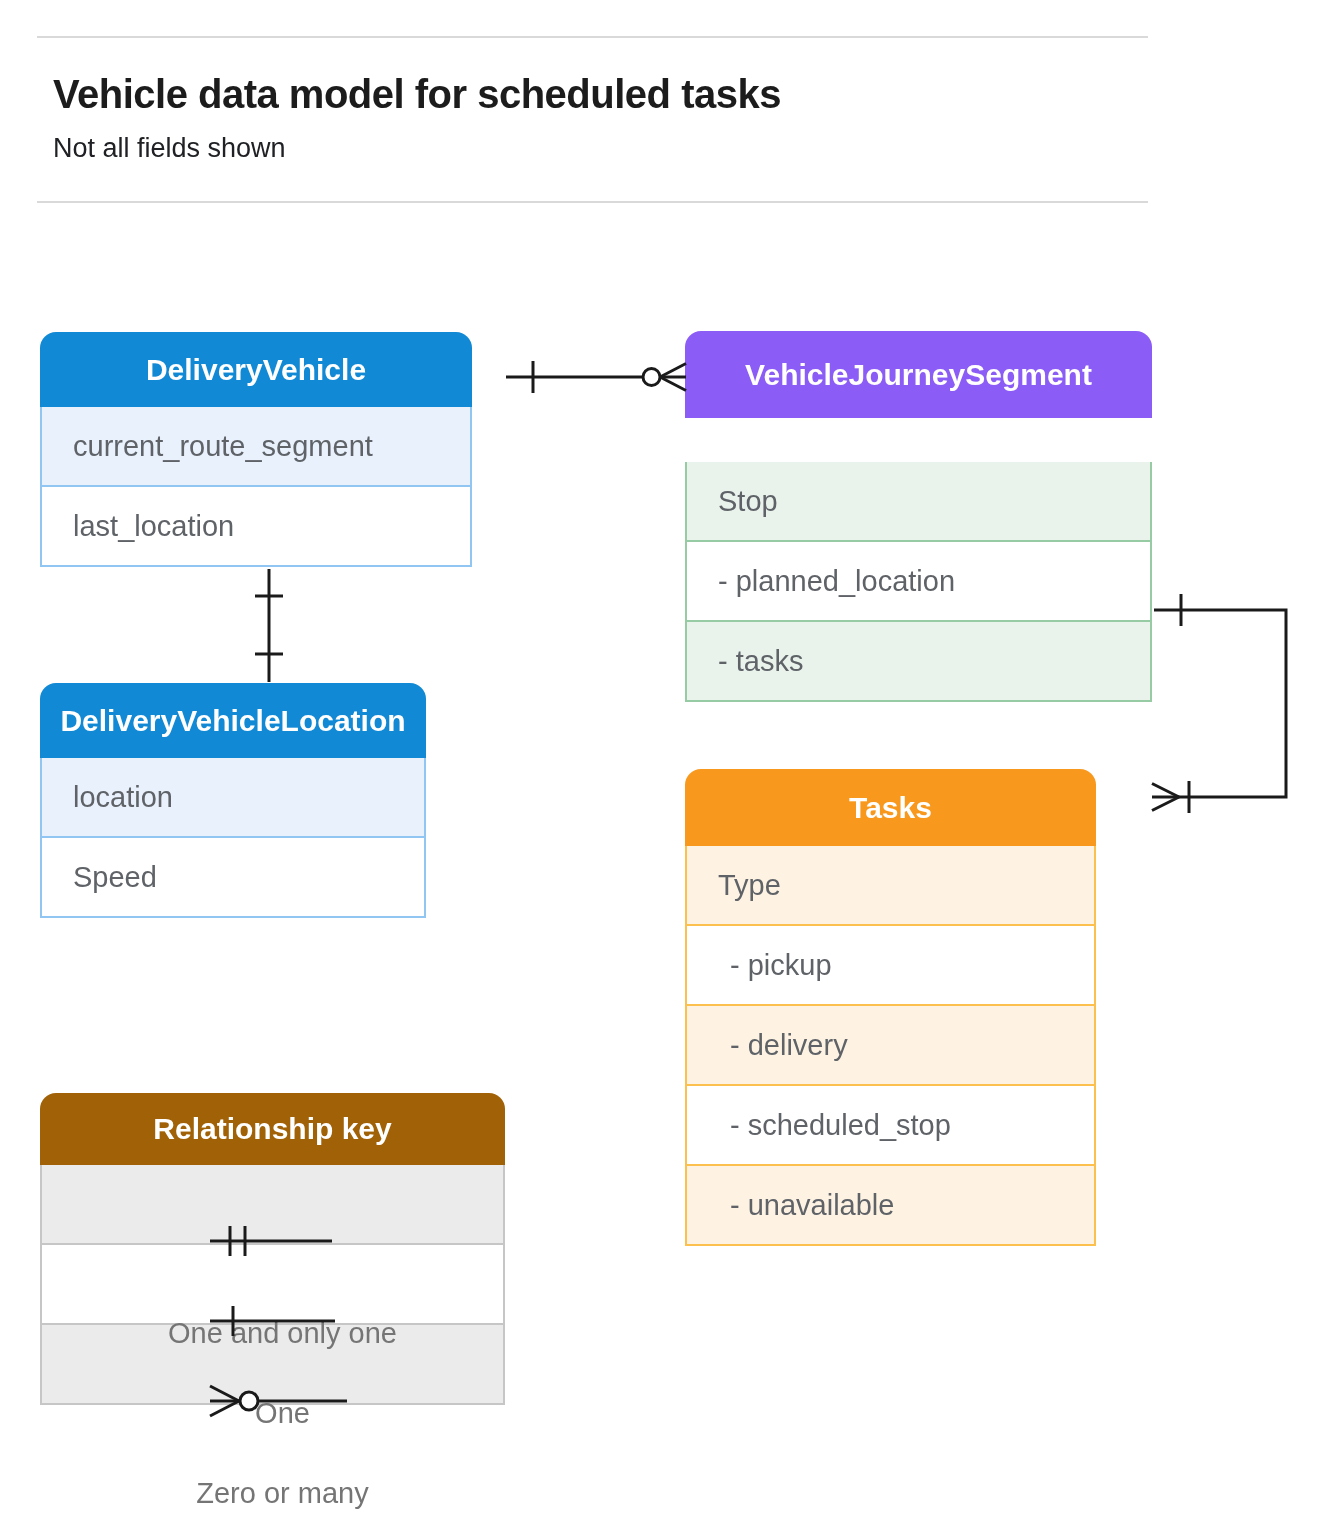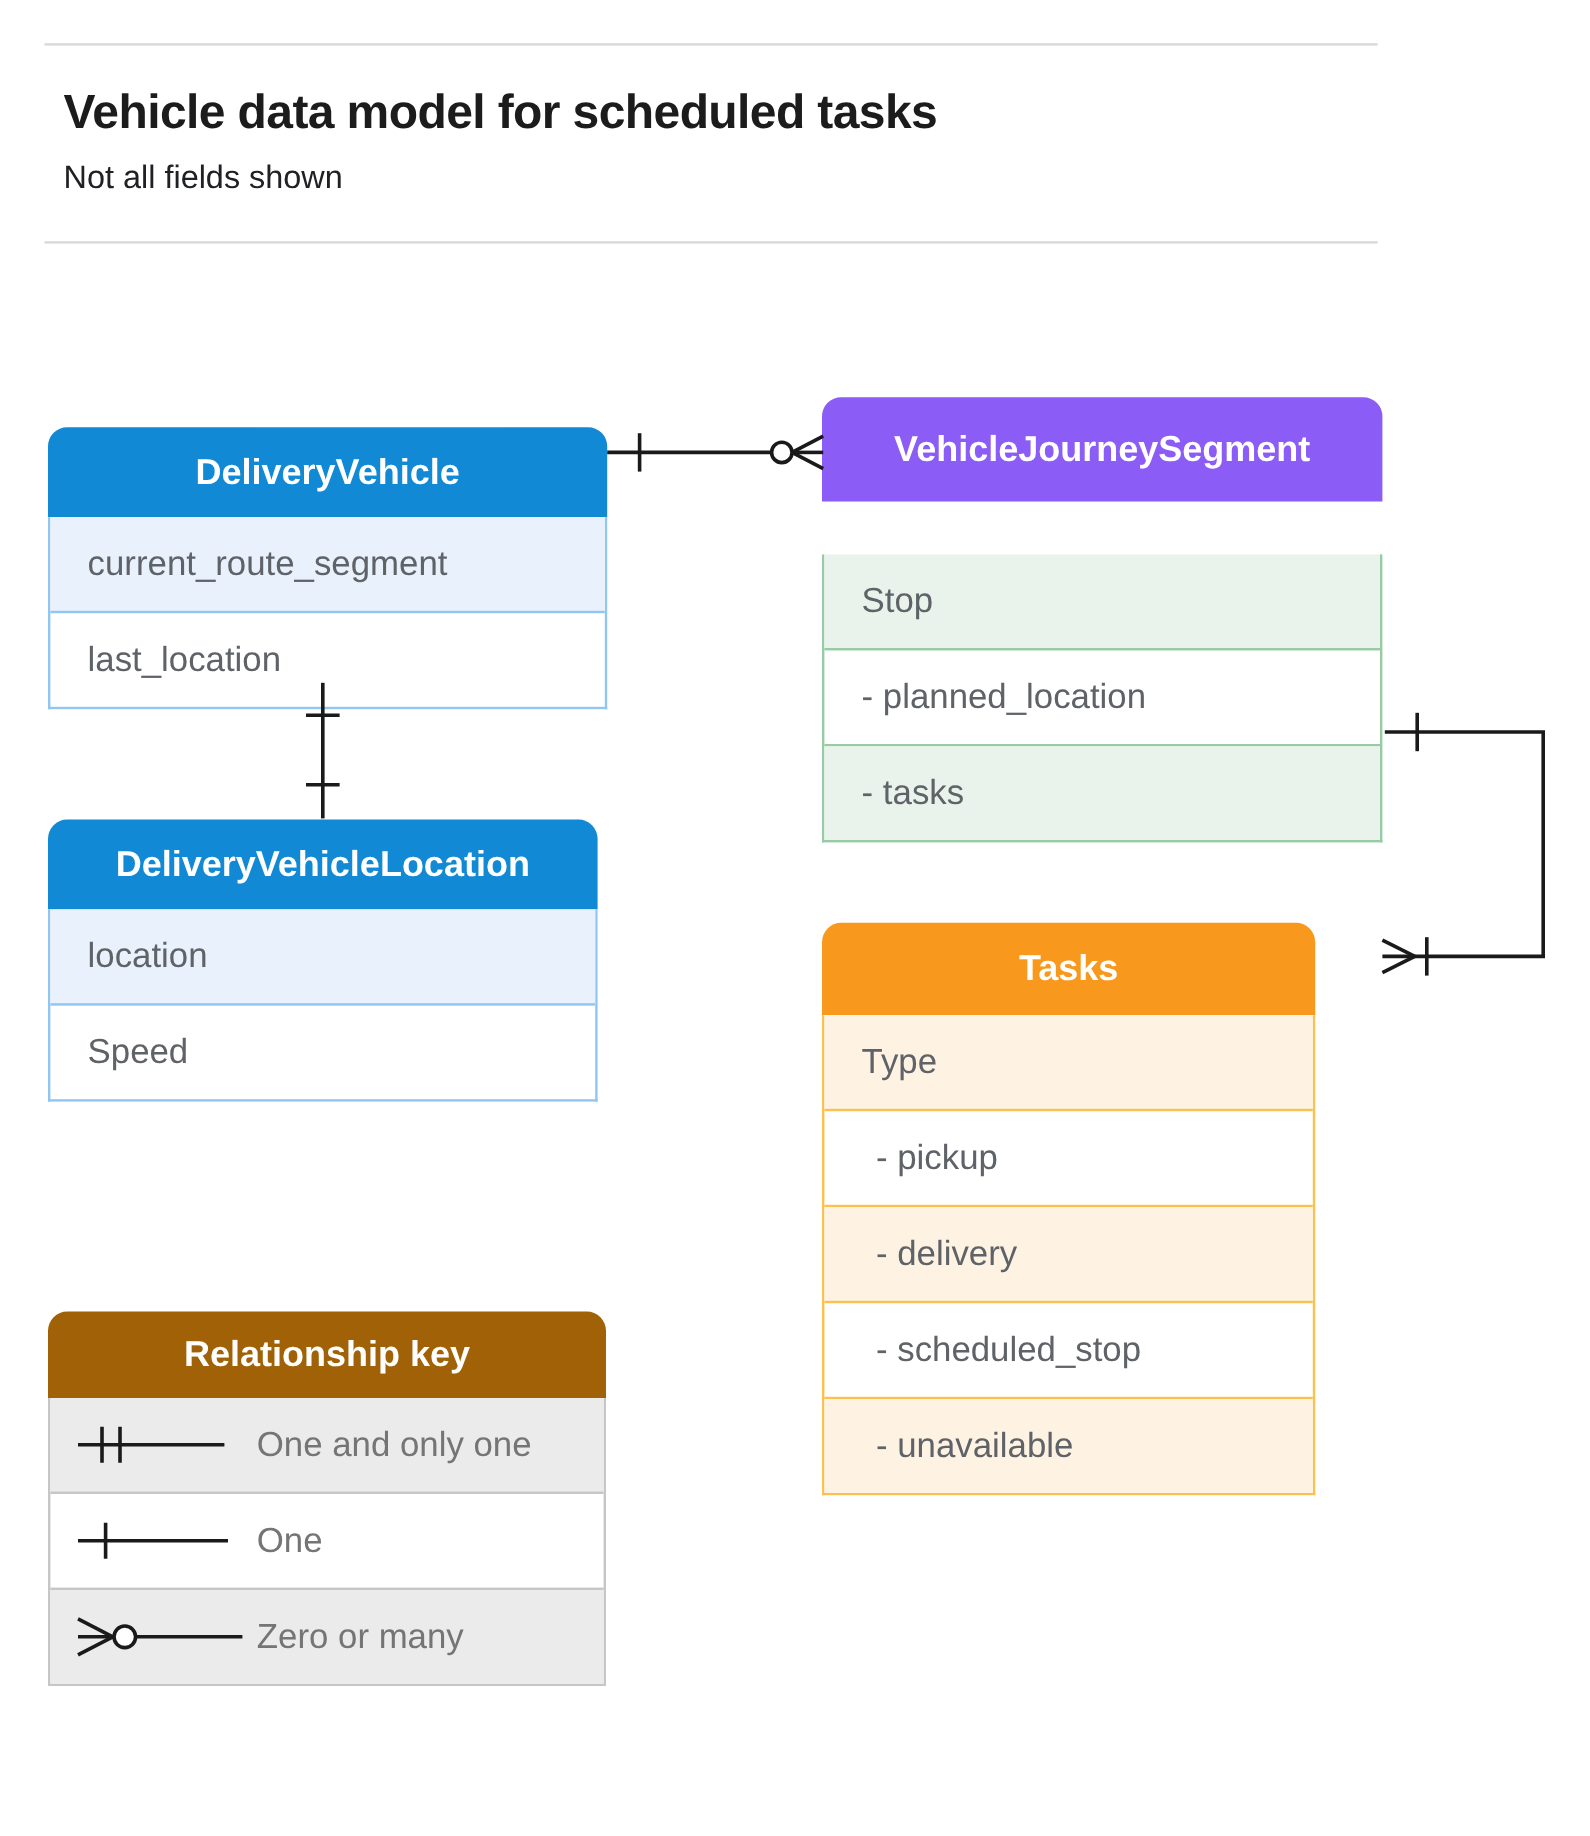--- a/index.html
+++ b/index.html
@@ -49,26 +49,26 @@
   .theme-green .entity-row{border-color:#96cba4;}
   .theme-green .entity-row:nth-child(odd){background:#e9f3ec;}
 
   .theme-orange .entity-header{background:#f8981d;height:77px;}
   .theme-orange .entity-body{border-color:#fbc04d;}
   .theme-orange .entity-row{border-color:#fbc04d;}
   .theme-orange .entity-row:nth-child(odd){background:#fef3e3;}
 
   .theme-gray .entity-header{background:#a16207;height:72px;}
   .theme-gray .entity-body{border-color:#c6c6c6;}
-  .theme-gray .entity-row{border-color:#c6c6c6;color:#757575;}
+  .theme-gray .entity-row{border-color:#c6c6c6;color:#757575;flex-direction:column;}
   .theme-gray .entity-row:nth-child(odd){background:#ebebeb;}
 
-  #entity-delivery-vehicle{left:40px;top:332px;width:466px;margin-top:24px;}
+  #entity-delivery-vehicle{left:40px;top:332px;width:432px;}
   #entity-vehicle-journey-segment{left:685px;top:331px;width:467px;}
-  #entity-delivery-vehicle-location{left:40px;top:683px;width:458px;}
+  #entity-delivery-vehicle-location{left:40px;top:683px;width:386px;}
   #entity-tasks{left:685px;top:769px;width:411px;}
   #legend-box{left:40px;top:1093px;width:465px;}
 
   .legend-row{padding-left:20px;}
   .legend-symbol{width:152px;flex:0 0 152px;display:flex;align-items:center;}
   .legend-label{font-size:29px;color:#757575;}
 
   #connector-overlay{
     position:absolute;left:0;top:0;width:1325px;height:1530px;
     pointer-events:none;

